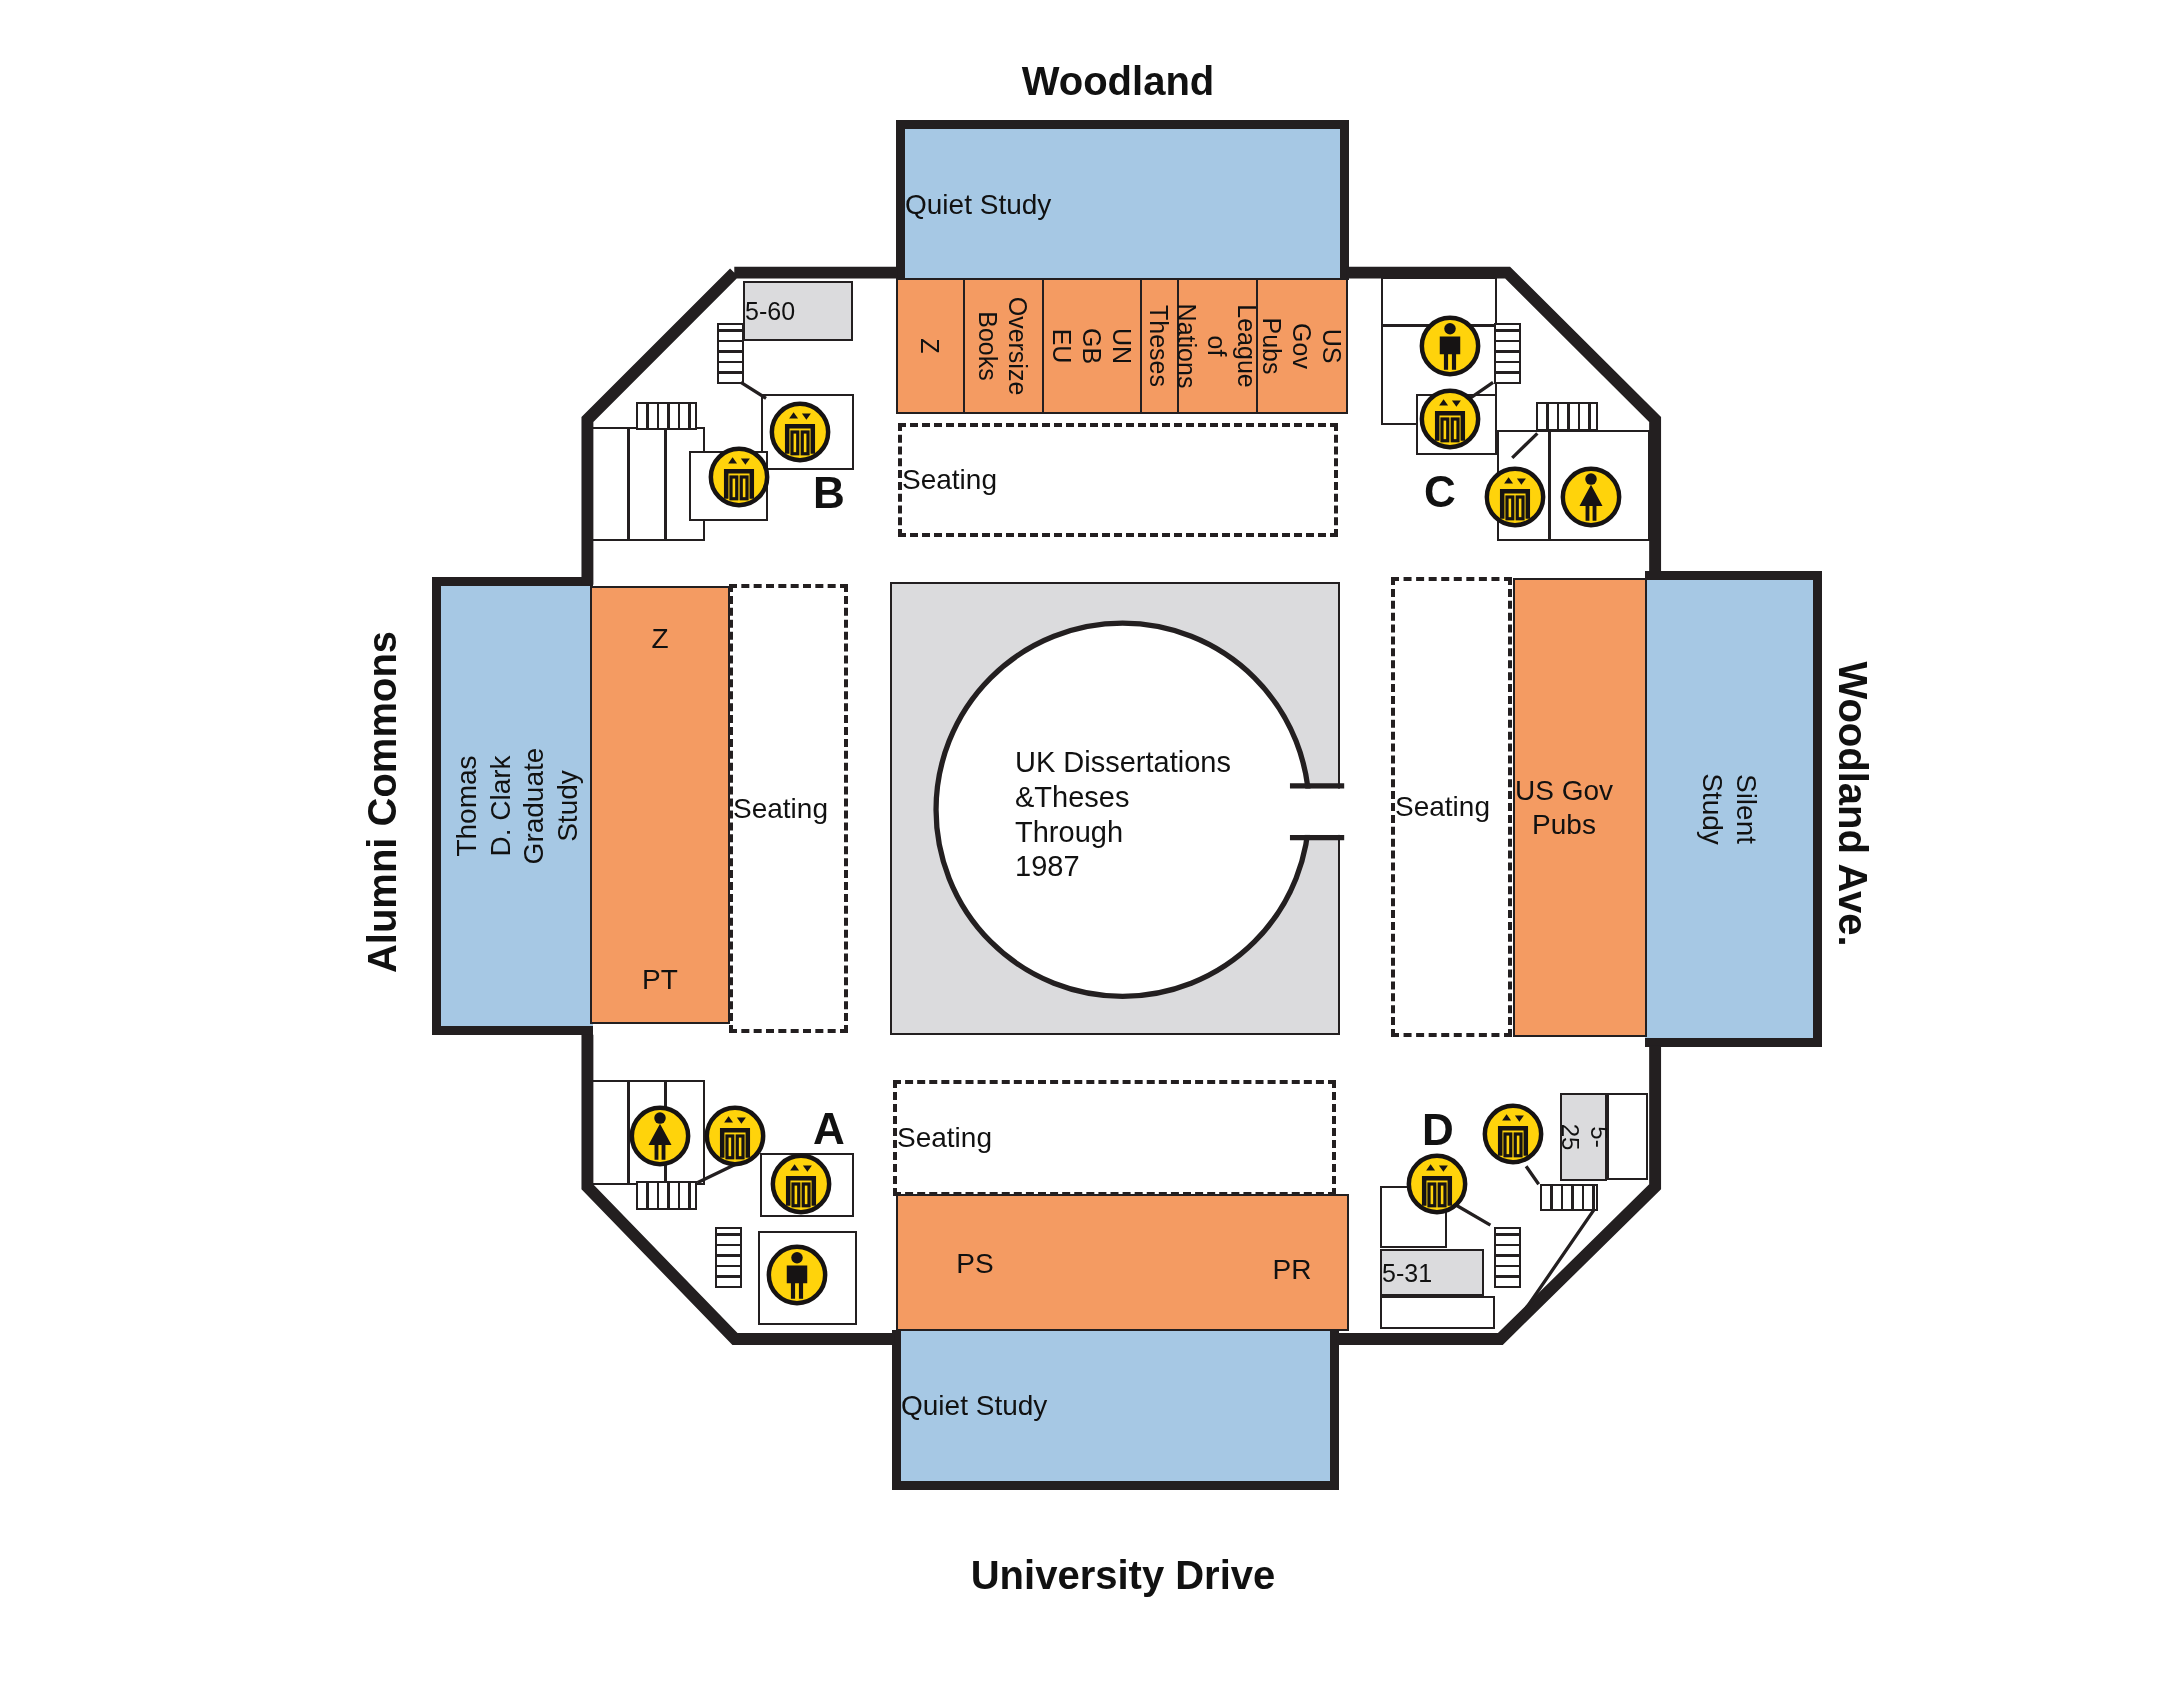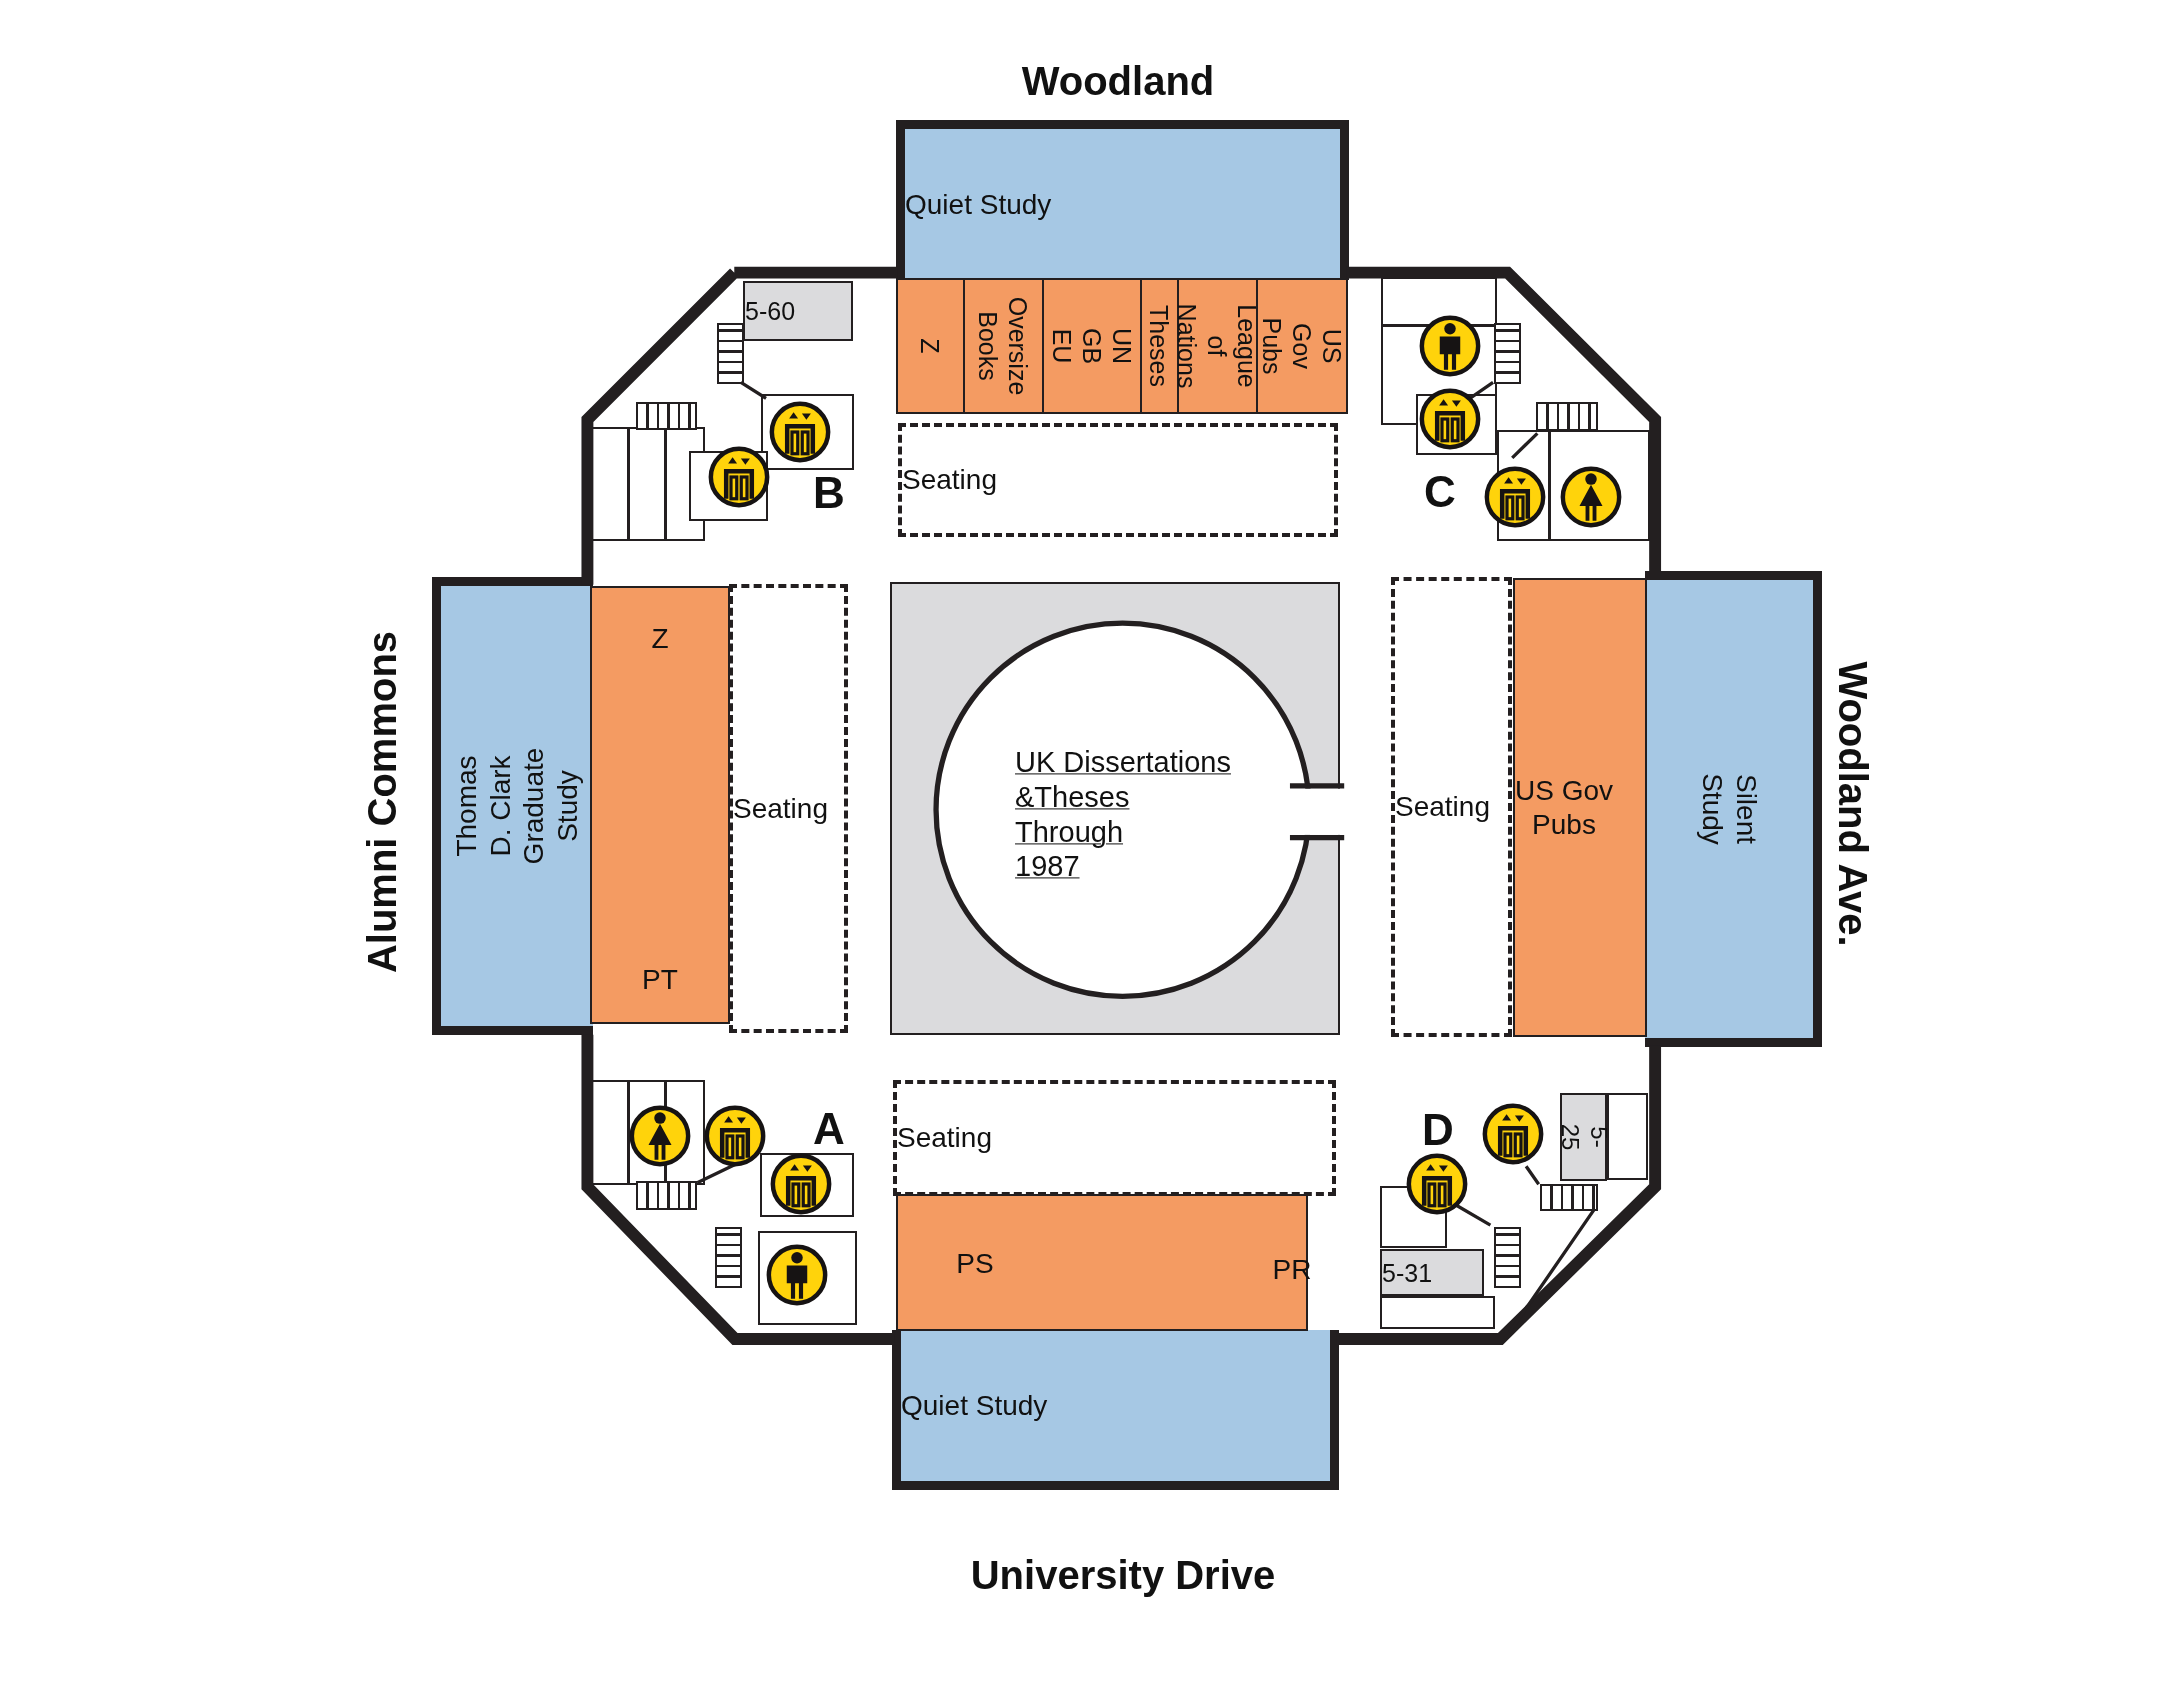--- a/index.html
+++ b/index.html
@@ -108,21 +108,21 @@
   <div class="abs orange b4" style="left:590px;top:586px;width:140px;height:438px;">
     <span class="lbl" style="position:absolute;left:50%;top:51px;transform:translate(-50%,-50%);">Z</span>
     <span class="lbl" style="position:absolute;left:50%;top:392px;transform:translate(-50%,-50%);">PT</span>
   </div>
 
   <div class="abs orange b4 cflex" style="left:1513px;top:578px;width:134px;height:459px;">
     <span class="lbl">US Gov
 Pubs</span>
   </div>
 
-  <div class="abs orange b4" style="left:896px;top:1194px;width:412px;height:137px;">
+  <div class="abs orange b4" style="left:896px;top:1194px;width:453px;height:137px;">
     <span class="lbl" style="position:absolute;left:77px;top:68px;transform:translate(-50%,-50%);">PS</span>
     <span class="lbl" style="position:absolute;left:394px;top:74px;transform:translate(-50%,-50%);">PR</span>
   </div>
 
   <div class="abs gray b4 cflex" style="left:743px;top:281px;width:110px;height:60px;">
     <span class="lbl sm">5-60</span>
   </div>
   <div class="abs gray b4" style="left:1560px;top:1093px;width:47px;height:88px;">
     <span class="pin90 lbl" style="font-size:24px">5-25</span>
   </div>
@@ -180,21 +180,21 @@
 
     <path d="M1110 412 H1356 M2036 412 H2279 L2502 634 V872 M2502 1580 V1794 L2268 2024 H2020 M1352 2024 H1111 L888 1794 V1564 M888 884 V634 L1110 412" fill="none" stroke="var(--wall)" stroke-width="18"></path>
 
     <path d="M1120 578 L1158 602 M2257 578 L2222 602 M2324 655 L2286 692 M1054 1788 L1112 1760 M2307 1763 L2326 1790 M2193 1817 L2253 1852 M2410 1828 L2282 2014" fill="none" stroke="var(--wall)" stroke-width="5"></path>
 
     <circle cx="1697" cy="1224" r="282" fill="#ffffff" stroke="var(--wall)" stroke-width="8"></circle>
     <rect x="1950" y="1192" width="80" height="70" fill="#ffffff"></rect>
     <path d="M1950 1188 H2032 M1950 1266 H2032" fill="none" stroke="var(--wall)" stroke-width="8"></path>
   </svg>
 
-  <div class="abs" style="left:1123px;top:815px;transform:translate(-50%,-50%);text-decoration:underline;">
+  <div class="abs" style="left:1123px;top:815px;transform:translate(-50%,-50%);">
     <span class="lbl ctr">UK Dissertations
 &amp;Theses
 Through
 1987</span>
   </div>
 
   <div class="abs letter" style="left:829px;top:493px;transform:translate(-50%,-50%);">B</div>
   <div class="abs letter" style="left:1440px;top:492px;transform:translate(-50%,-50%);">C</div>
   <div class="abs letter" style="left:829px;top:1129px;transform:translate(-50%,-50%);">A</div>
   <div class="abs letter" style="left:1438px;top:1130px;transform:translate(-50%,-50%);">D</div>

